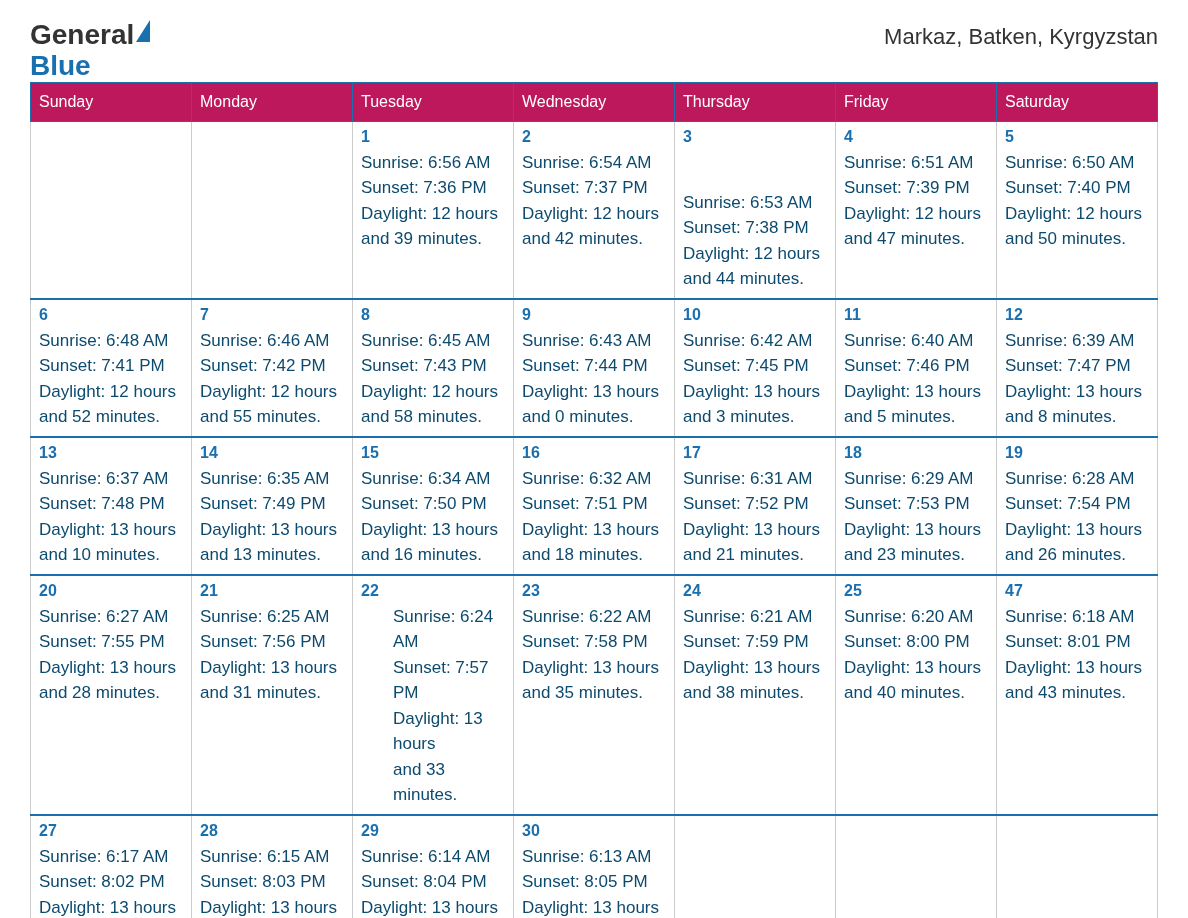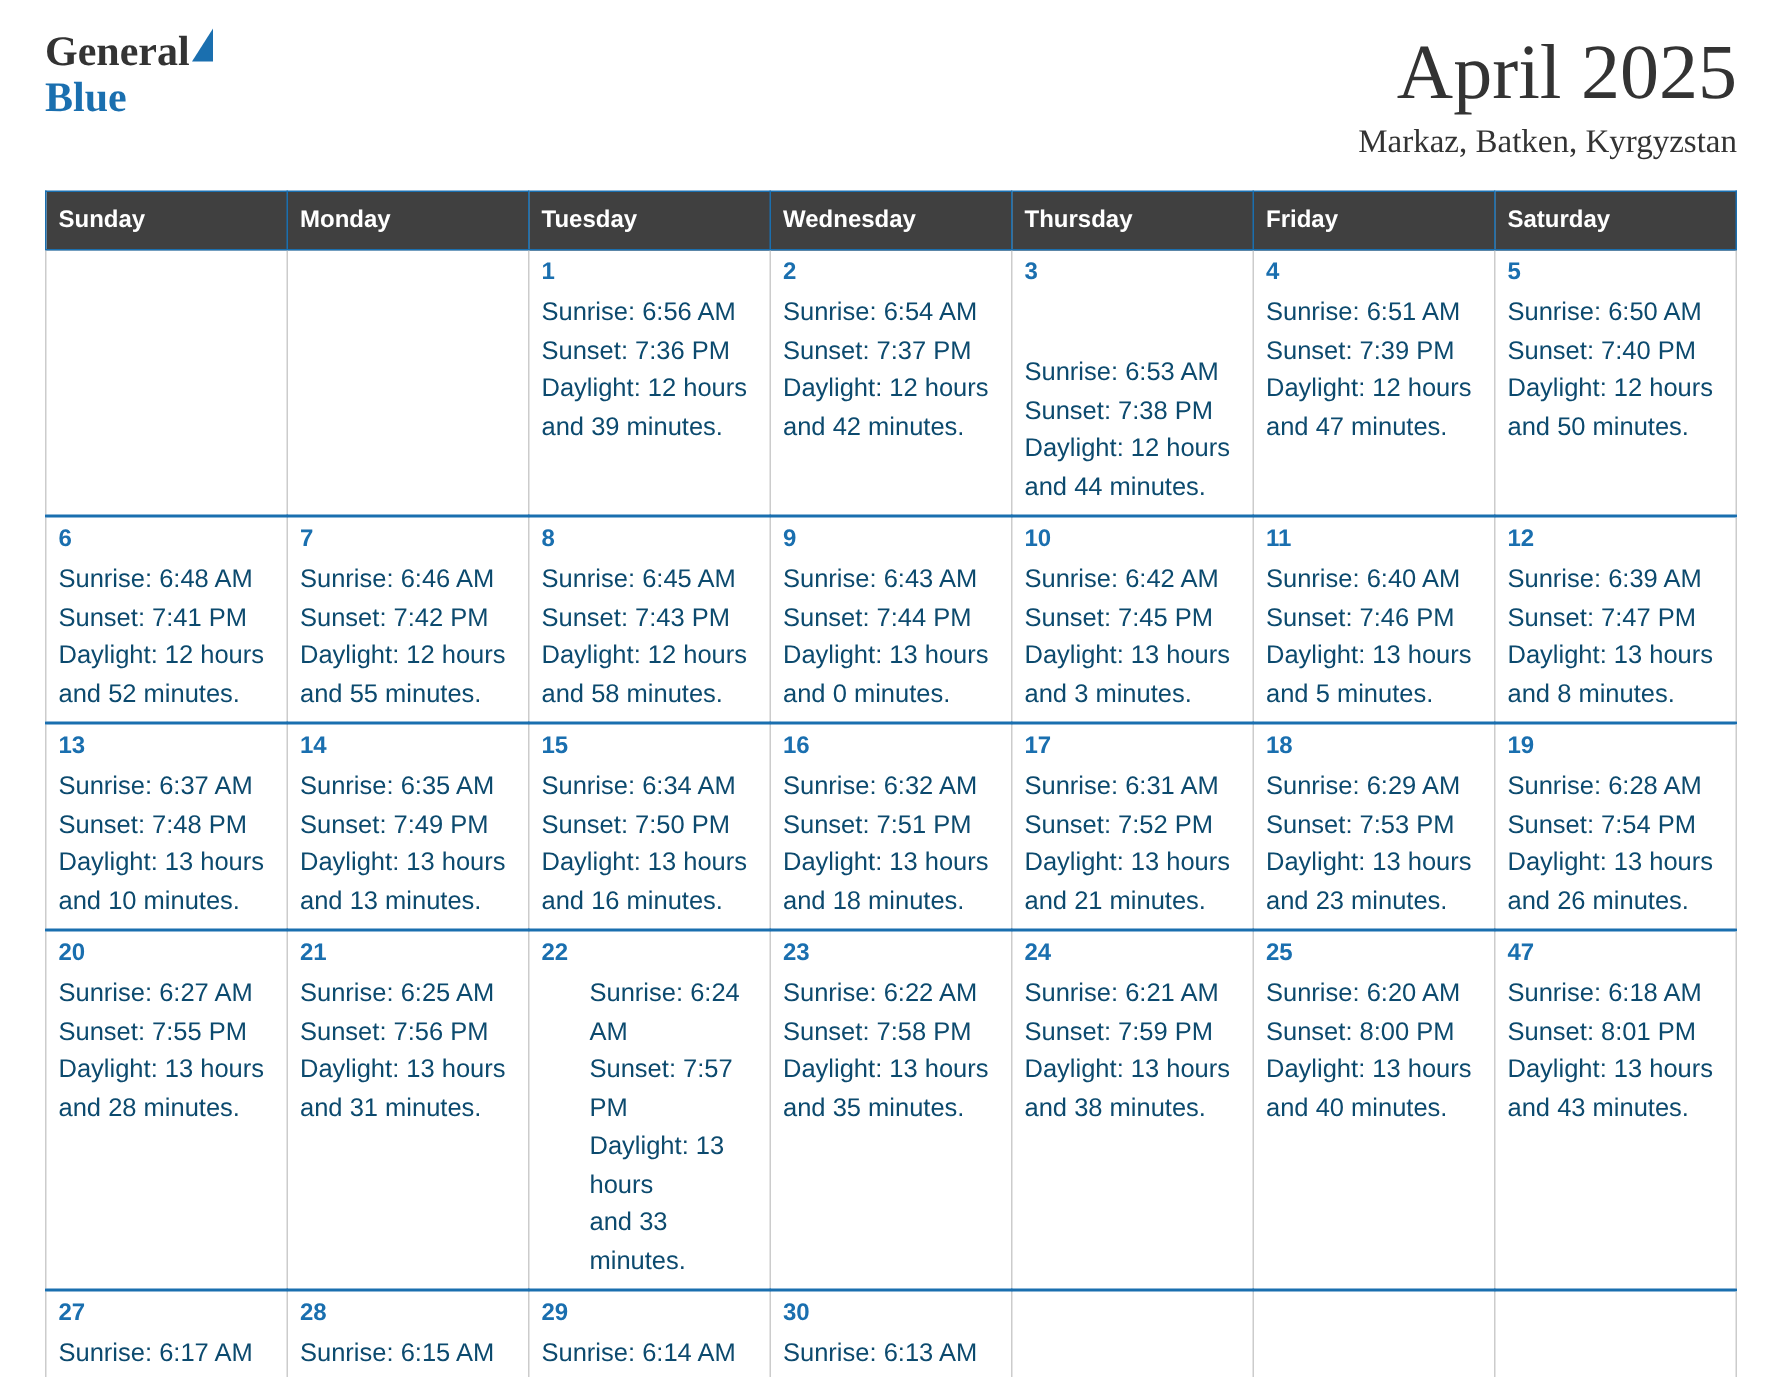--- a/index.html
+++ b/index.html
@@ -7,22 +7,20 @@
       font-family: Arial, sans-serif;
       background: #fff;
       padding: 20px 30px;
       width: 1188px;
       min-height: 918px;
     }
     .header {
       display: flex;
       justify-content: space-between;
       align-items: flex-start;
-      margin-bottom: 20px;
-      font-family: Liberation Serif, serif;
     }
     .logo {
       display: flex;
       align-items: center;
     }
     .logo-text-general {
       font-size: 28px;
       font-weight: bold;
       color: #333;
     }
@@ -53,24 +51,24 @@
     .location {
       font-size: 22px;
       color: #333;
       margin-top: 4px;
     }
     table {
       width: 100%;
       border-collapse: collapse;
     }
     thead tr th {
-      background-color: #404040;
+      background-color: #be185d;
       color: #fff;
       font-size: 16px;
-      font-weight: bold;
+      font-weight: normal;
       padding: 10px 8px;
       text-align: left;
       border: 1px solid #1a6faf;
     }
     tbody tr td {
       border: 1px solid #ccc;
       vertical-align: top;
       padding: 6px 8px;
       width: 14.28%;
       min-height: 90px;
@@ -101,21 +99,20 @@
     <div style="line-height:1.1">
       <div>
         <span class="logo-text-general">General</span><span class="logo-triangle"></span>
       </div>
       <div>
         <span class="logo-text-blue">Blue</span>
       </div>
     </div>
   </div>
   <div class="title-section">
-    <div class="month-title">April 2025</div>
     <div class="location">Markaz, Batken, Kyrgyzstan</div>
   </div>
 </div>
 
 <table>
   <thead>
     <tr>
     <th>Sunday</th>
         <th>Monday</th>
         <th>Tuesday</th>

